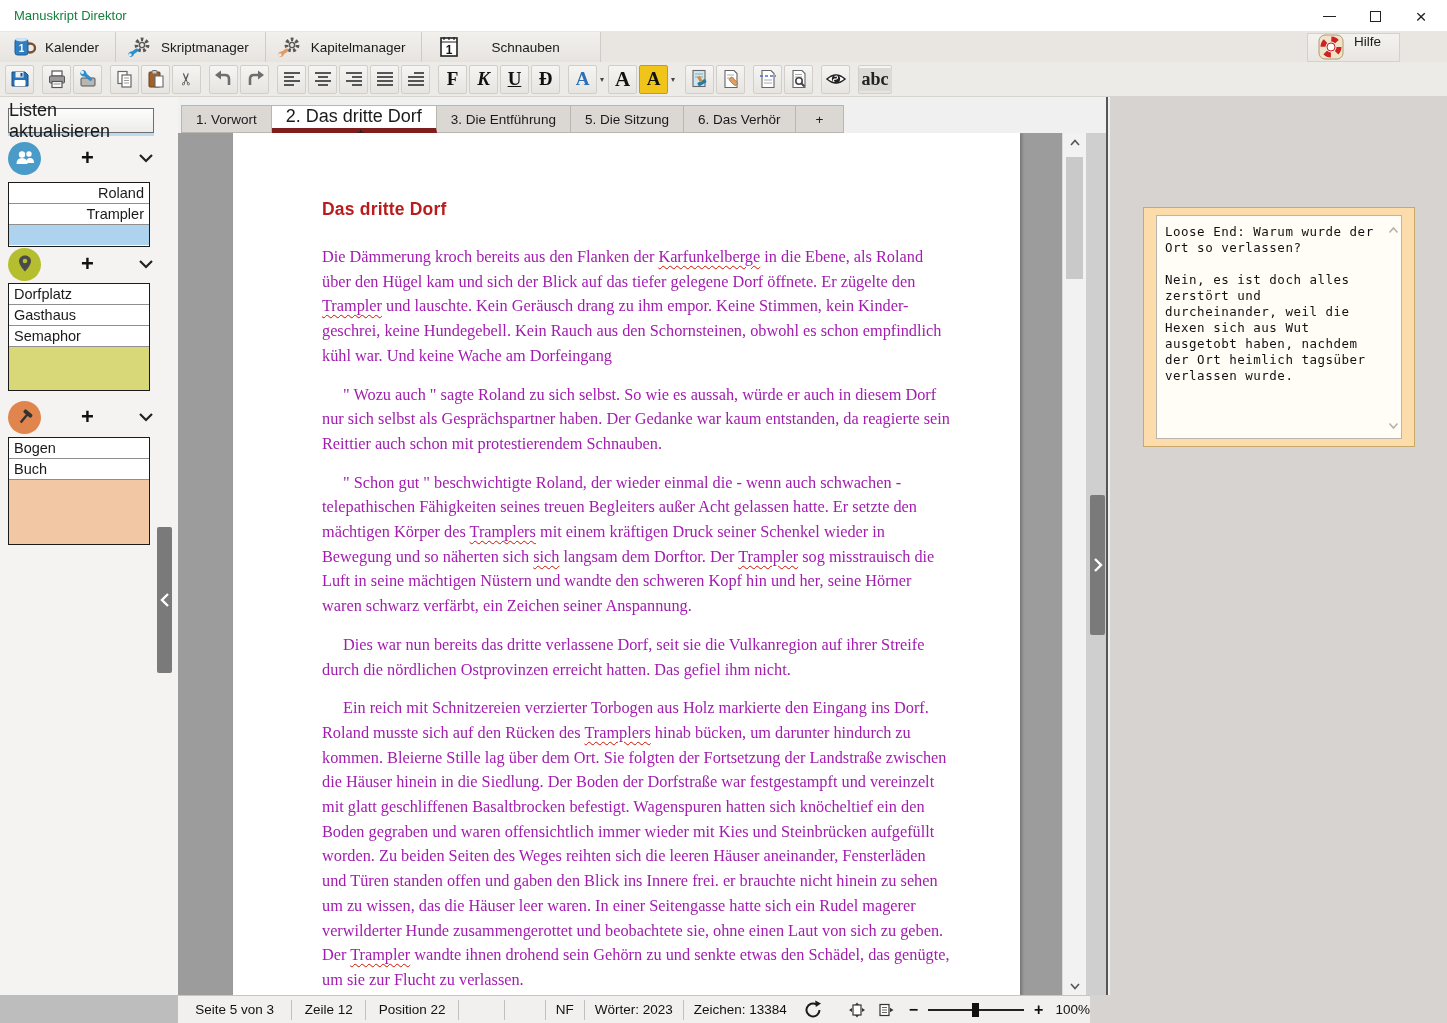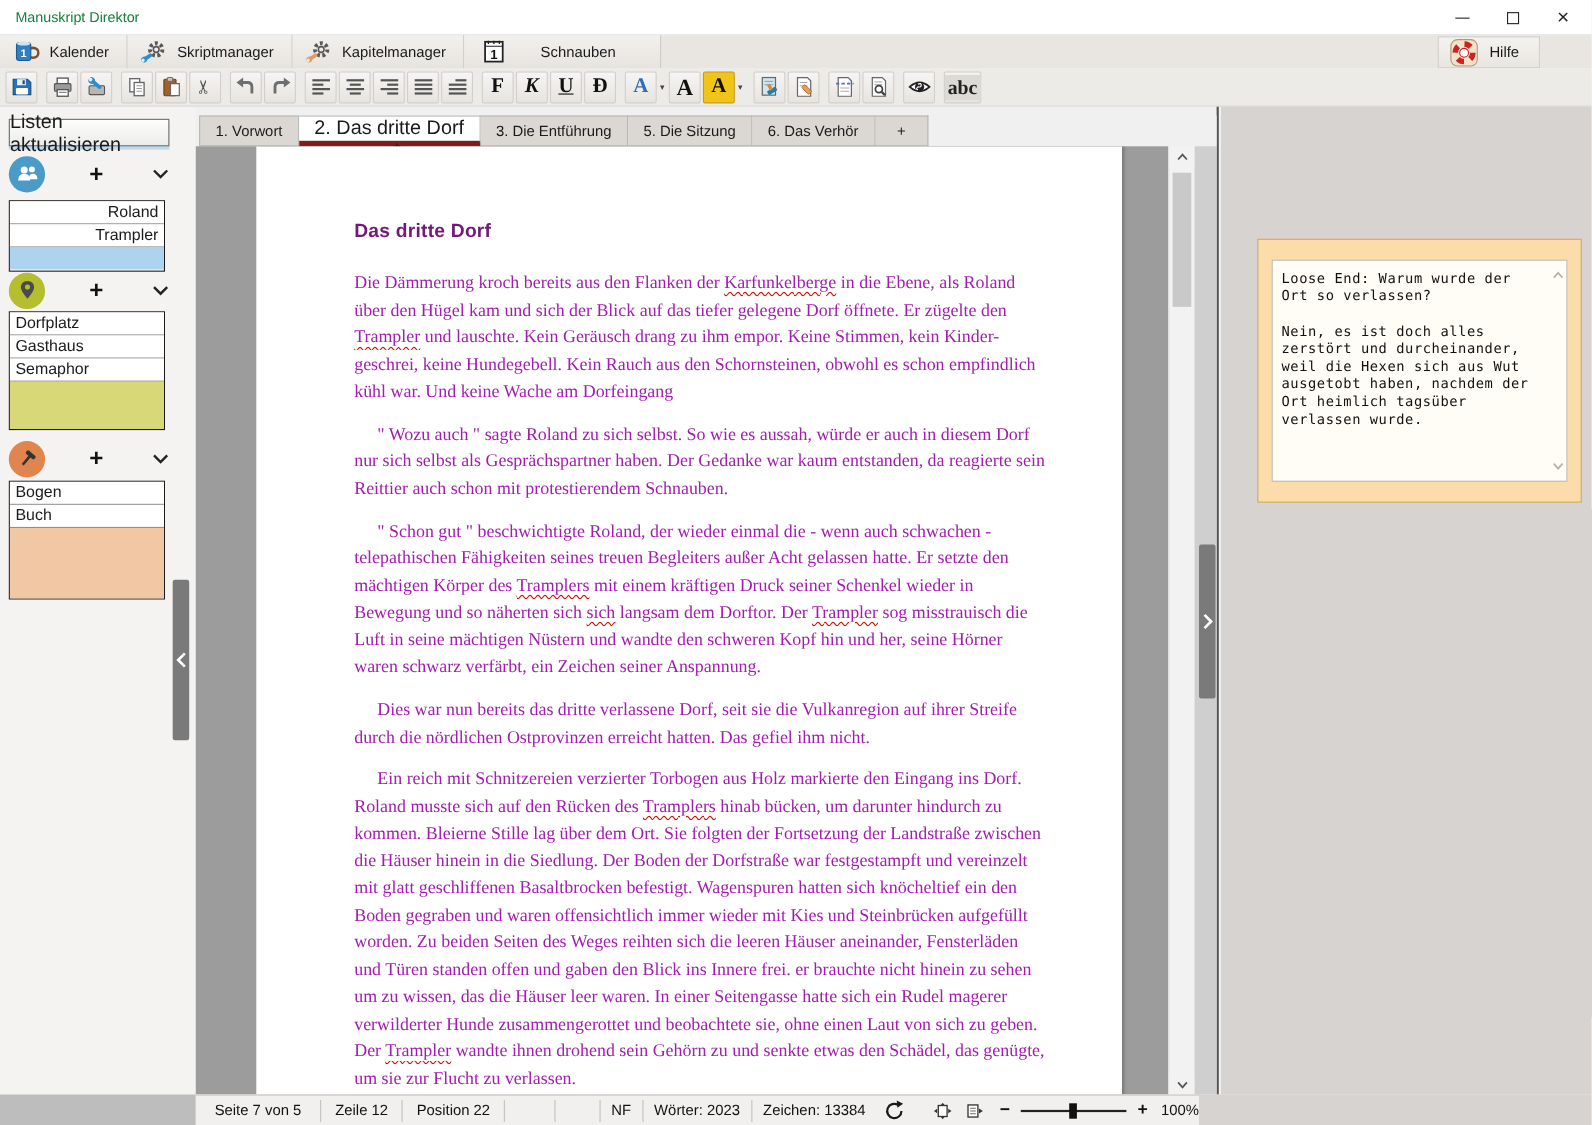--- a/index.html
+++ b/index.html
@@ -15,21 +15,21 @@
   .wc { width:32px; height:28px; display:flex; align-items:center; justify-content:center; cursor:default; }
   .wc .minline { width:13px; height:0; border-top:1.6px solid #222; }
   .wc .maxrect { width:11px; height:11px; border:1.4px solid #222; }
   .wc .closex { font-size:19px; color:#222; line-height:1; font-weight:400; }
 
   
   .maintabs { position:absolute; left:0; top:32px; width:1447px; height:30px; background:#e9e6e2; display:flex; }
   .mtab { height:30px; display:flex; align-items:center; gap:9px; padding:0 16px 0 12px; font-size:13.5px; background:linear-gradient(#f2f0ed,#e7e4e0); border-right:1px solid #cfccc7; cursor:default; }
   .mtab.wide { padding-right:40px; }
   .mtab svg { display:block; }
-  .helptab { position:absolute; right:47px; top:1px; height:29px; display:flex; align-items:center; gap:10px; padding:0 18px 0 10px; font-size:13.5px; background:linear-gradient(#f4f2ef,#e9e6e2); border:1px solid #d4d1cc; }
+  .helptab { position:absolute; right:47px; top:1px; height:29px; display:flex; align-items:flex-start; gap:10px; padding:0 18px 0 10px; font-size:13.5px; background:linear-gradient(#f4f2ef,#e9e6e2); border:1px solid #d4d1cc; }
 
   
   .toolbar { position:absolute; left:0; top:62px; width:1447px; height:35px; background:#edebe8; border-bottom:1px solid #d7d4d0; display:flex; align-items:center; padding-left:4px; }
   .tbtn { width:29px; height:29px; margin:0 1px; display:flex; align-items:center; justify-content:center; border-radius:2px; background:linear-gradient(#f6f5f3,#e7e4e0); border:1px solid #d2cfca; cursor:default; position:relative; }
   .tbtn svg { display:block; }
   .tbtn.txt { font-family:"Liberation Serif", serif; font-size:19px; font-weight:bold; color:#111; }
   .tsep { width:6px; height:29px; }
   .caret { width:10px; height:29px; margin-left:-1px; display:flex; align-items:center; justify-content:center; font-size:8px; color:#444; background:transparent; border:none; }
   .scissors { font-size:17px; color:#555; transform:rotate(-90deg); font-family:"DejaVu Sans", sans-serif; }
   .abc { font-family:"Liberation Serif", serif; font-size:18px; font-weight:bold; color:#222; background:#dcdad6; padding:1px 3px; }
@@ -56,33 +56,33 @@
   .editor { position:absolute; left:178px; top:0; width:930px; height:898px; background:#f0f0f0; border-right:2px solid #555; }
   .doctabs { position:absolute; left:3px; top:8px; right:0; height:28px; display:flex; background:#f0f0f0; }
   .dtab { height:28px; display:flex; align-items:center; padding:0 14px; font-size:13.5px; background:#dbd8d4; border:1px solid #b9b6b1; border-left:none; color:#1a1a1a; cursor:default; white-space:nowrap; }
   .dtab:first-child { border-left:1px solid #b9b6b1; }
   .dtab.active { background:#ffffff; border-bottom:5px solid #7f1d1d; font-size:18px;flex-direction:column; }
   .dtab .mod { margin-left:14px; }
   .dtab.addtab { padding:0 20px; }
 
   .canvas { position:absolute; left:0; top:36px; width:884px; bottom:0; background:#9c9c9c; overflow:hidden; }
   .page { position:absolute; left:55px; top:0; width:787px; height:960px; background:#ffffff; box-shadow:2px 0 3px rgba(0,0,0,.25); padding:66px 66px 0 89px; }
-  .page h1 { font-size:17.5px; font-weight:bold; color:#701a75; letter-spacing:.2px; margin-bottom:25px; font-family:"Liberation Sans", sans-serif; }
+  .page h1 { font-size:17.5px; font-weight:bold; color:#b91c1c; letter-spacing:.2px; margin-bottom:25px; font-family:"Liberation Sans", sans-serif; }
   .para { font-family:"Liberation Serif", serif; font-size:16.3px; line-height:24.7px; color:#a21caf; margin-bottom:14px; width:630px; }
   .para.ind { text-indent:21px; }
   .missp { text-decoration:underline wavy #cc1100; text-decoration-thickness:1px; text-underline-offset:3px; }
 
   .vscroll { position:absolute; left:884px; top:36px; width:24px; bottom:0; background:#f2f2f2; border-left:1px solid #dcdcdc; }
   .sbarrow { position:absolute; left:0; width:24px; height:18px; display:flex; align-items:center; justify-content:center; background:#f2f2f2; }
   .sthumb { position:absolute; left:3px; top:24px; width:17px; height:122px; background:#c9c9c9; }
   .canvas-strip { position:absolute; left:908px; top:36px; width:20px; bottom:0; background:#cfcfcf; }
 
   
   .rightpanel { position:absolute; left:1110px; top:0; width:337px; height:898px; background:#d6d3d0; }
-  .note { position:absolute; left:33px; top:120px; width:295px; height:240px; background:#fbdcaa; border:1px solid #c9a86a; padding:18px 12px; }
+  .note { position:absolute; left:33px; top:110px; width:272px; height:240px; background:#fbdcaa; border:1px solid #c9a86a; padding:7px 12px; }
   .note-inner { width:100%; height:100%; background:#fffdf6; border:1px solid #b9b6ae; position:relative; padding:8px 20px 8px 8px; }
   .note-text { font-family:"DejaVu Sans Mono", monospace; font-size:12.5px; line-height:16px; color:#111; white-space:pre-wrap; letter-spacing:.5px; }
   .note-scroll-up { position:absolute; right:2px; top:4px; }
   .note-scroll-dn { position:absolute; right:2px; bottom:4px; }
 
   
   .statusrow { position:absolute; left:0; top:995px; width:1447px; height:28px; }
   .status-left { position:absolute; left:0; top:0; width:178px; height:28px; background:#bdbdbd; }
   .statusbar { position:absolute; left:178px; top:0; width:912px; height:28px; background:#f1f0ee; border-top:1px solid #c7c5c2; display:flex; align-items:center; font-size:13.5px; color:#111; }
   .status-right { position:absolute; left:1090px; top:0; width:357px; height:28px; background:#d6d3d0; }
@@ -514,21 +514,21 @@
           </div>
         </div>
       </div>
     </div>
   </div>
 
   <div class="statusrow">
     <div class="status-left"></div>
     <div class="status-right"></div>
     <div class="statusbar">
-      <div class="scell" style="width:150px">Seite 7  von 5</div>
+      <div class="scell" style="width:150px">Seite 5  von 3</div>
       <div class="scell" style="width:95px">Zeile 12</div>
       <div class="scell" style="width:120px">Position 22</div>
       <div class="scell empty1"></div>
       <div class="scell empty2"></div>
       <div class="scell" style="width:42px">NF</div>
       <div class="scell" style="width:112px">Wörter:  2023</div>
       <div class="scell" style="width:130px; border-right:none">Zeichen:  13384</div>
       <div class="sico">
         <svg width="22" height="22" viewBox="0 0 22 22">
           <path d="M17.5 11 a6.5 6.5 0 1 1 -3-5.5" fill="none" stroke="#1a1a1a" stroke-width="2"></path>

